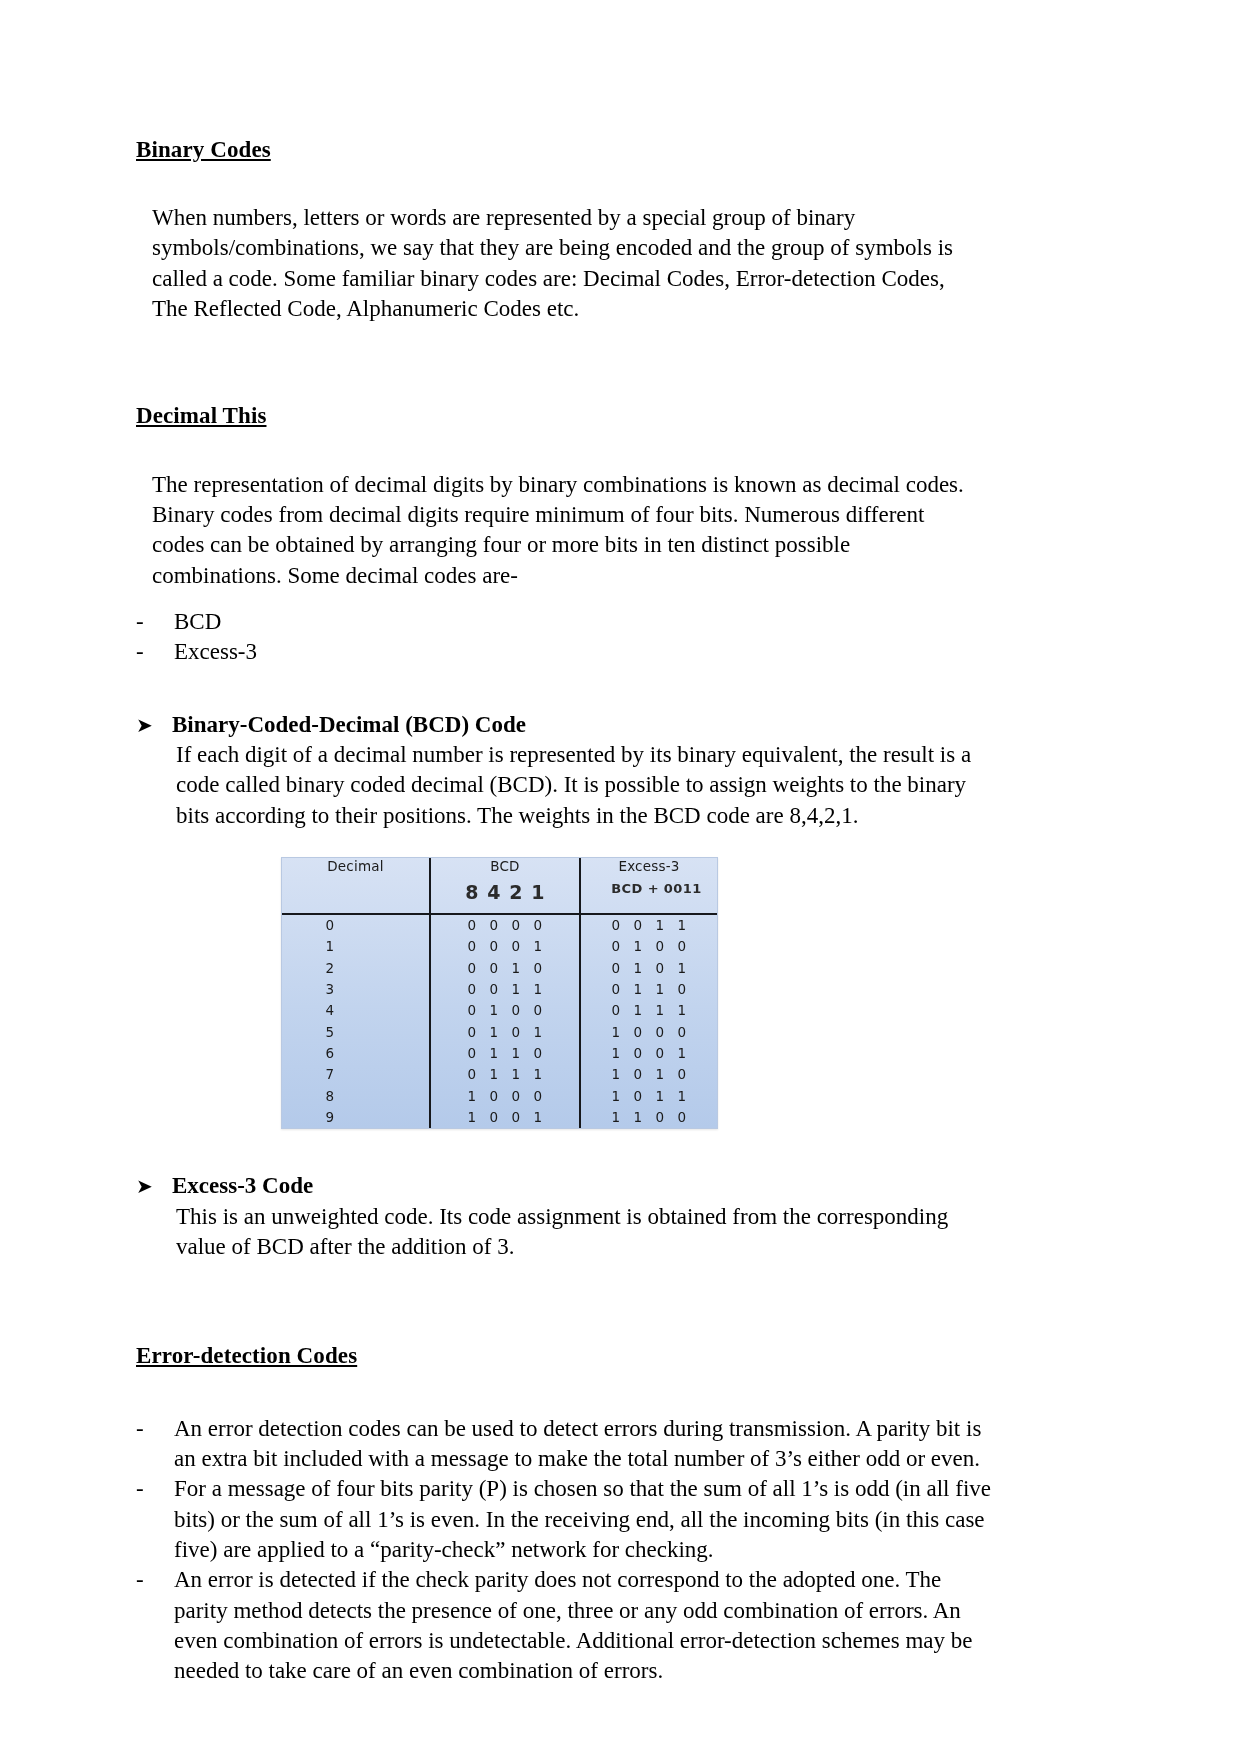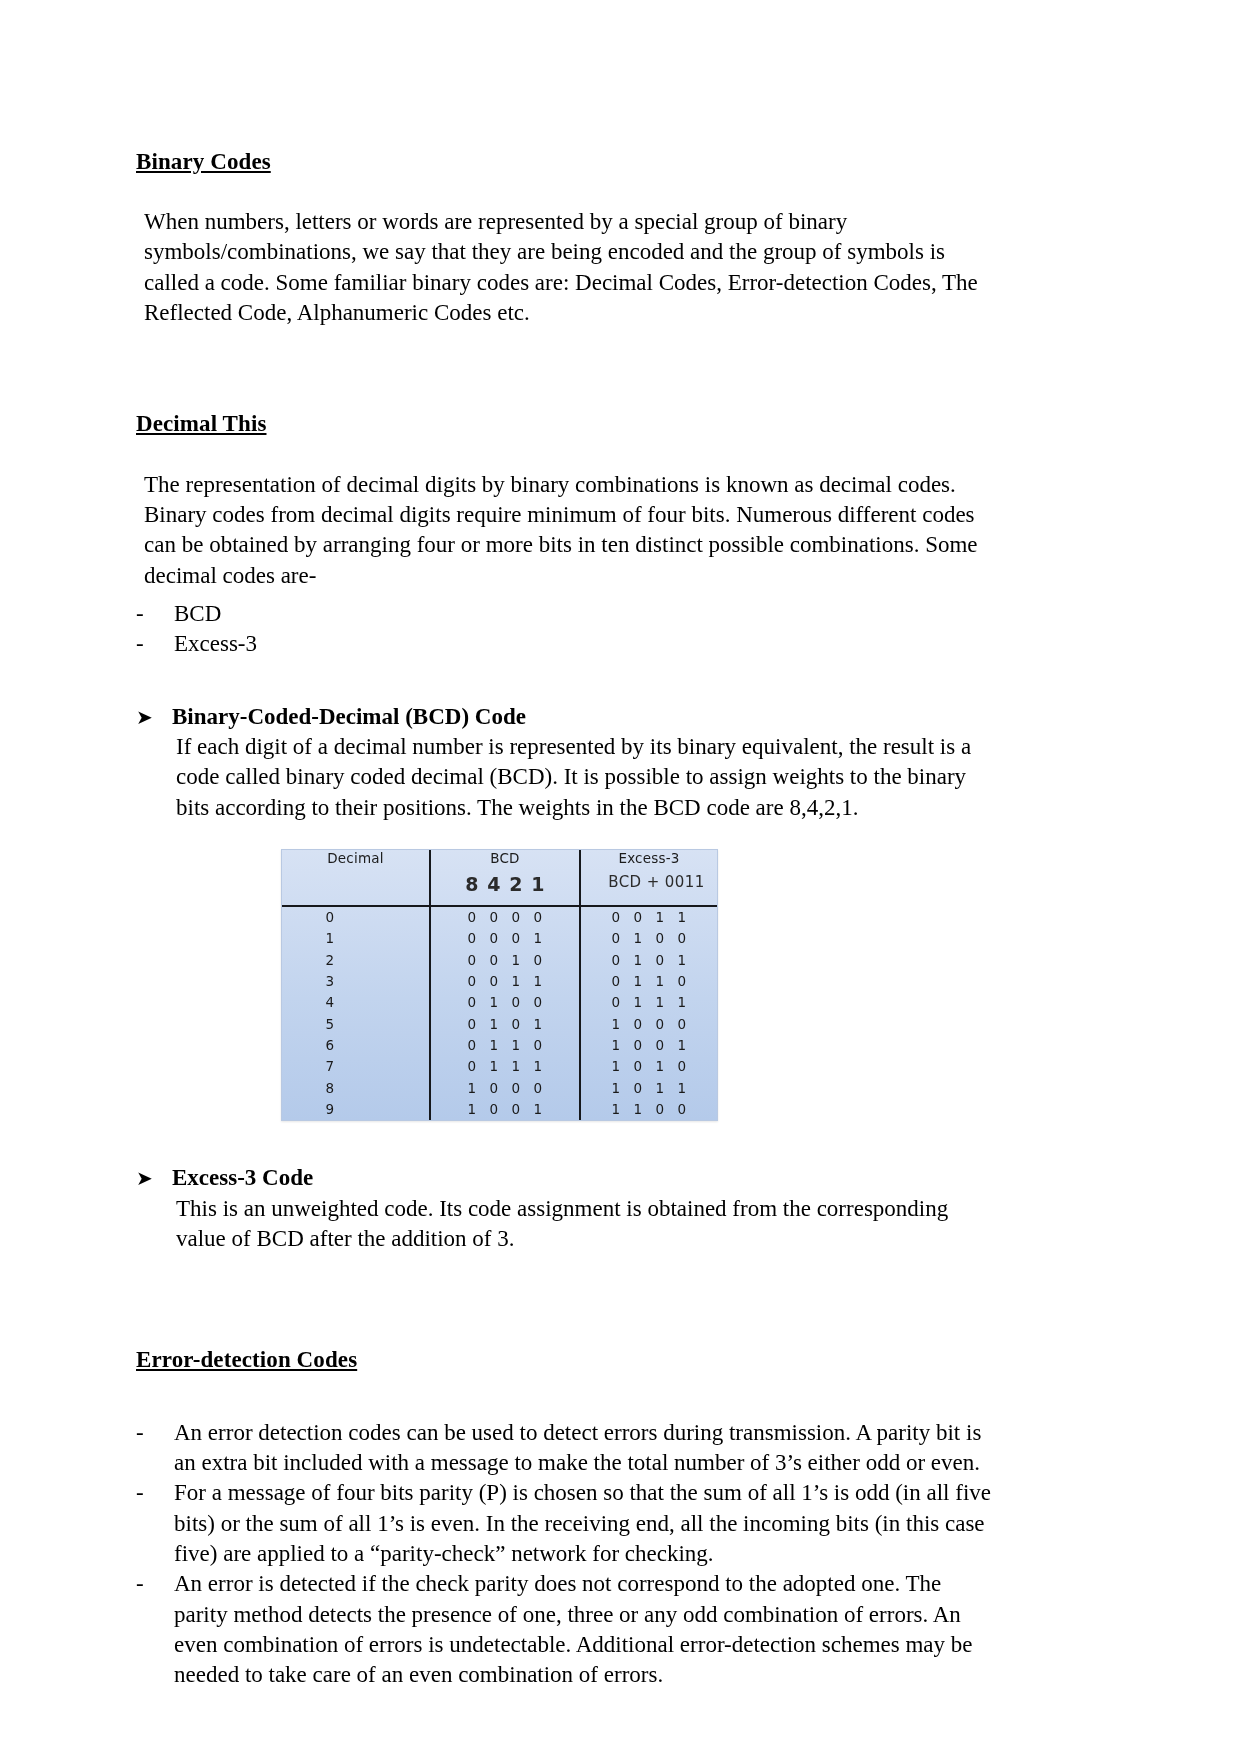--- a/index.html
+++ b/index.html
@@ -24,31 +24,31 @@
   }
   .content {
     position: absolute;
     left: 136px;
     top: 130px;
     width: 860px;
   }
   h2.section-heading {
     font-size: 23px;
     font-weight: bold;
-    margin: 16px 0 0 0;
+    margin: 4px 0 0 0;
     text-decoration: underline;
     letter-spacing: 0.1px;
     line-height: 1.35;
     display: inline-block;
   }
   .heading-wrap { margin: 0; padding: 0; }
   p.body-text {
     font-size: 23px;
     line-height: 1.32;
-    margin: 8px;
+    margin: 16px;
     text-align: left;
   }
   .gap-sm { height: 22px; }
   .gap-md { height: 42px; }
   .gap-lg { height: 56px; }
   .gap-xl { height: 74px; }
 
   .dash-list { margin: 0; padding: 0; list-style: none; }
   .dash-item {
     font-size: 23px;
@@ -118,22 +118,22 @@
   }
   .hdr-title {
     font-size: 13.5px;
     font-weight: normal;
     color: #1b1b1b;
     letter-spacing: 0.2px;
     display: block;
     margin-bottom: 7px;
   }
   .hdr-sub {
-    font-size: 15px;
-    font-weight: normal;
+    font-size: 13px;
+    font-weight: bold;
     color: #2b2b2b;
     display: block;
     letter-spacing: 0.4px;
     padding-left: 15px;
   }
   .weights {
     display: block;
     font-size: 19px;
     color: #2b2b2b;
     letter-spacing: 0.2px;

